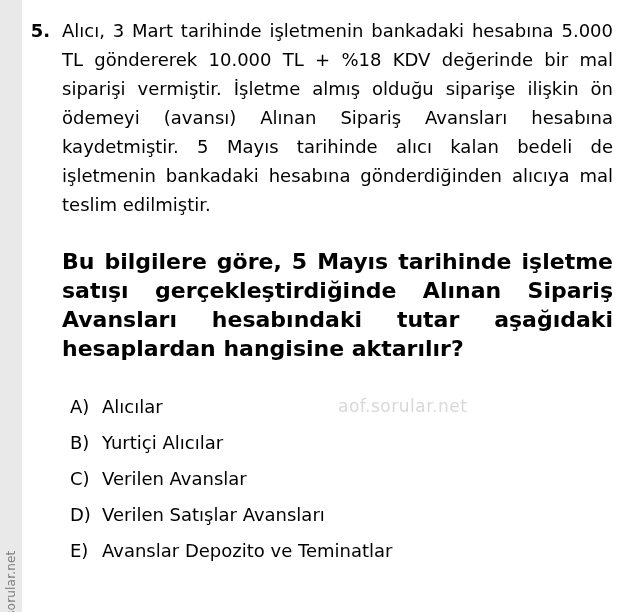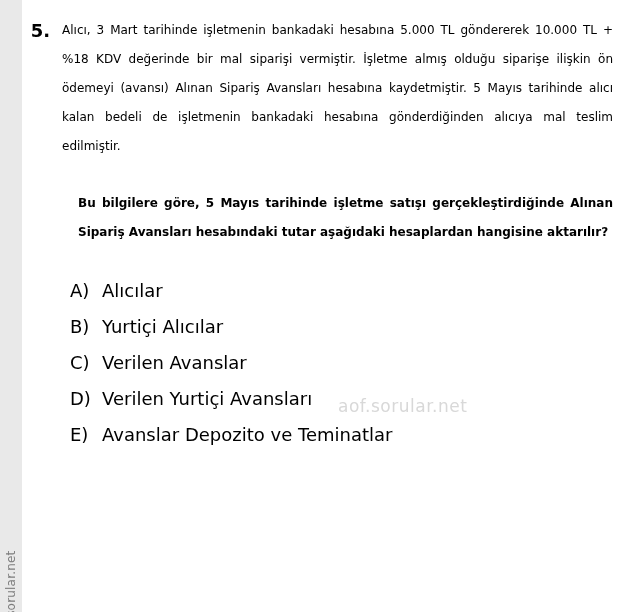--- a/index.html
+++ b/index.html
@@ -80,35 +80,35 @@
     box-sizing: border-box;
     font-size: 18px;
     font-weight: bold;
     line-height: 29px;
   }
   .q-body {
     flex: 1 1 auto;
   }
 
   .stem {
-    font-size: 12px;
+    font-size: 18px;
     line-height: 29px;
     text-align: justify;
     text-justify: inter-word;
     margin: 0;
     hyphens: none;
   }
 
   .prompt {
-    font-size: 12px;
+    font-size: 22px;
     line-height: 29px;
     font-weight: bold;
     text-align: justify;
     text-justify: inter-word;
-    margin: 28px 0 0 16px;
+    margin: 28px 0 0 0;
   }
 
   .options {
     margin: 26px 0 0 0;
     padding: 0;
     list-style: none;
   }
   .option {
     display: flex;
     align-items: flex-start;
@@ -149,21 +149,21 @@
         <li class="option">
           <span class="option-letter">B)</span>
           <span class="option-text">Yurtiçi Alıcılar</span>
         </li>
         <li class="option">
           <span class="option-letter">C)</span>
           <span class="option-text">Verilen Avanslar</span>
         </li>
         <li class="option">
           <span class="option-letter">D)</span>
-          <span class="option-text">Verilen Yurtiçi Avansları</span>
+          <span class="option-text">Verilen Satışlar Avansları</span>
         </li>
         <li class="option">
           <span class="option-letter">E)</span>
           <span class="option-text">Avanslar Depozito ve Teminatlar</span>
         </li>
       </ul>
     </div>
   </div>
 </div>
 

